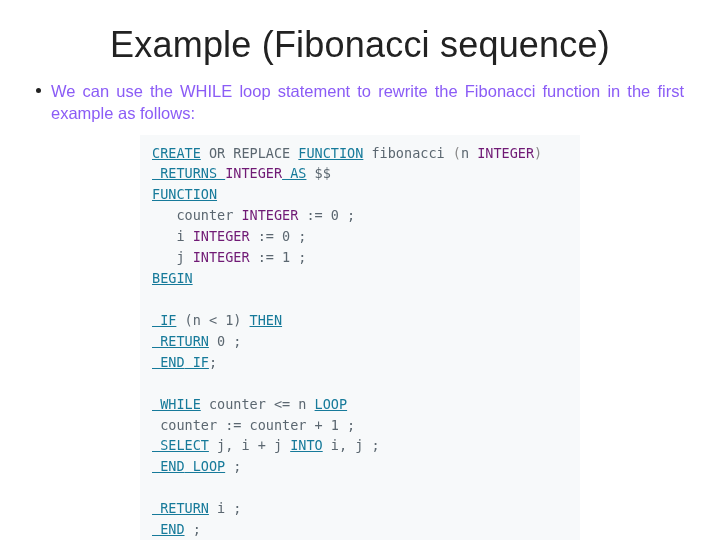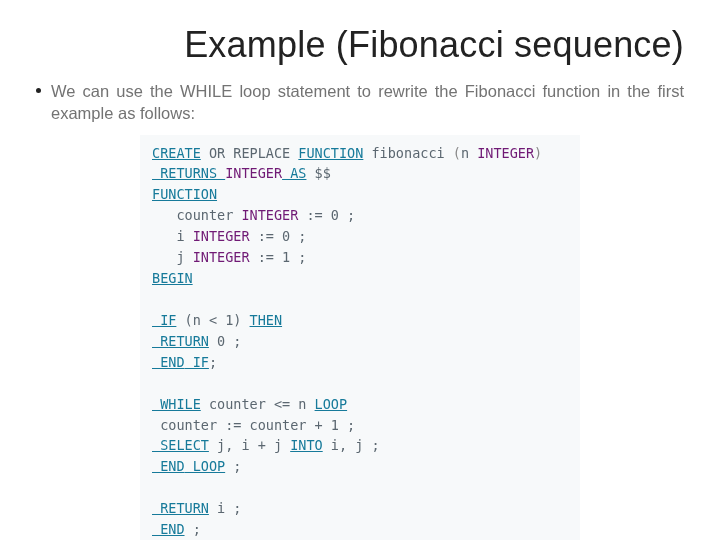--- a/index.html
+++ b/index.html
@@ -14,21 +14,21 @@
   }
   .slide {
     width: 720px;
     height: 540px;
     box-sizing: border-box;
     padding: 18px 36px 0 36px;
   }
   .title {
     font-size: 36px;
     font-weight: 400;
-    text-align: right;
+    text-align: center;
     margin: 6px 0 14px 0;
     color: #222;
     letter-spacing: 0.2px;
   }
   .bullet-row {
     display: flex;
     align-items: flex-start;
     margin: 0 0 10px 0;
   }
   .bullet-dot {
@@ -39,21 +39,21 @@
     margin-top: 8px;
     margin-right: 10px;
     flex: 0 0 auto;
   }
   .bullet-text {
     font-size: 16.5px;
     line-height: 1.35;
     text-align: justify;
     text-justify: inter-word;
     flex: 1 1 auto;
-    color: #737373;
+    color: #8b5cf6;
   }
   .bullet-text .kw {
     font-family: Arial, Helvetica, sans-serif;
   }
   .code-wrap {
     margin: 0 auto;
     width: 440px;
   }
   pre.code {
     margin: 0;

